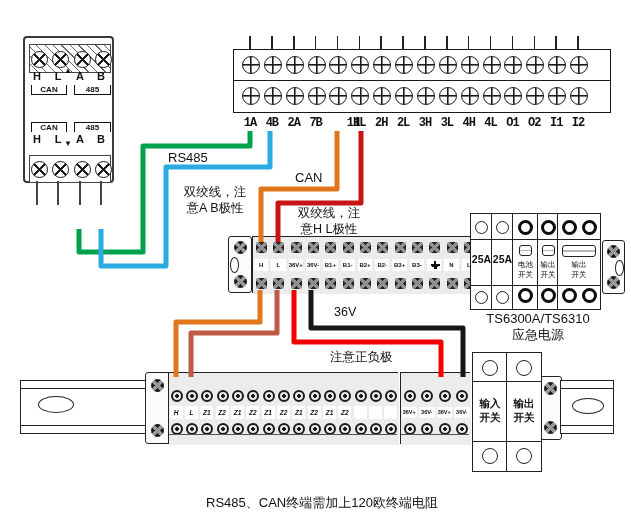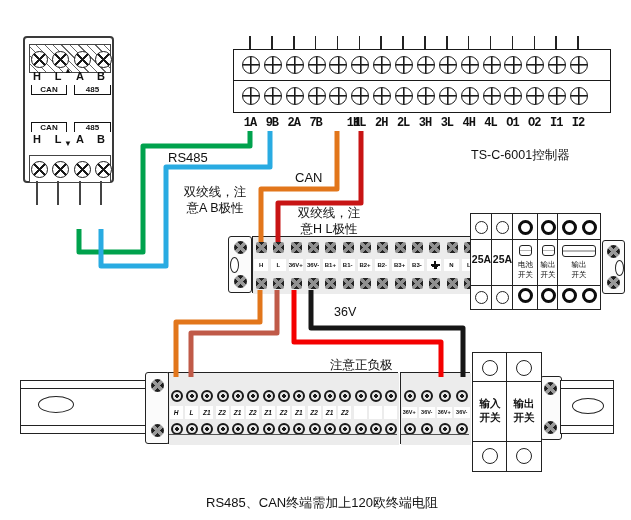--- a/index.html
+++ b/index.html
@@ -115,21 +115,20 @@
       <div class="tplus" style="position: absolute; left: 248.57px; top: 37px;"></div>
       <div class="tplus" style="position: absolute; left: 270.44px; top: 6px;"></div>
       <div class="tplus" style="position: absolute; left: 270.44px; top: 37px;"></div>
       <div class="tplus" style="position: absolute; left: 292.31px; top: 6px;"></div>
       <div class="tplus" style="position: absolute; left: 292.31px; top: 37px;"></div>
       <div class="tplus" style="position: absolute; left: 314.18px; top: 6px;"></div>
       <div class="tplus" style="position: absolute; left: 314.18px; top: 37px;"></div>
       <div class="tplus" style="position: absolute; left: 336.05px; top: 6px;"></div>
       <div class="tplus" style="position: absolute; left: 336.05px; top: 37px;"></div>
     </div>
-  <div class="txt" style="left:471px;top:147px;font-size:12.5px;">TS-C-6001控制器</div>
 
   <div class="endbrk" style="left:228px;top:236px;width:22px;height:55px;">
     <div class="screw-b" style="left:5px;top:4px;"></div>
     <div class="screw-b" style="left:5px;top:38px;"></div>
     <div class="oval" style="left:1px;top:20px;width:7px;height:14px;"></div>
   </div>
   <div id="mid-strip" class="abs block" style="left:252px;top:236px;width:225px;height:57px;">
       <div class="mband" style="position: absolute; left: 0px; top: 21px; width: 225px; height: 14px; right: 0px;"></div>
       <div class="cell" style="position: absolute; left: 0px; top: 0px; width: 17.3077px; height: 57px;">
         <div class="screw-sq" style="position: absolute; left: 3.15385px; top: 5px;"></div>
@@ -197,20 +196,22 @@
         <div class="screw-sq" style="position: absolute; left: 3.15385px; top: 5px;"></div>
         <div class="screw-sq" style="position: absolute; left: 3.15385px; top: 41px;"></div>
         <div class="mlab" style="position: absolute; left: 1px; top: 22px; width: 14.3077px; height: 12px; font-size: 6px; line-height: 12px;">N</div>
       </div>
       <div class="cell" style="position: absolute; left: 207.692px; top: 0px; width: 17.3077px; height: 57px;">
         <div class="screw-sq" style="position: absolute; left: 3.15385px; top: 5px;"></div>
         <div class="screw-sq" style="position: absolute; left: 3.15385px; top: 41px;"></div>
         <div class="mlab" style="position: absolute; left: 1px; top: 22px; width: 14.3077px; height: 12px; font-size: 6px; line-height: 12px;">L</div>
       </div>
     </div>
+  <div class="txt" style="left:462px;top:311px;width:152px;text-align:center;font-size:13px;line-height:15.5px;">TS6300A/TS6310
+应急电源</div>
   <div class="endbrk" style="left:602px;top:240px;width:21px;height:52px;">
     <div class="screw-b" style="left:4px;top:4px;"></div>
     <div class="screw-b" style="left:4px;top:35px;"></div>
     <div class="oval" style="left:12px;top:19px;width:7px;height:14px;"></div>
   </div>
 
   <div class="rail" style="left:20px;top:380px;width:128px;height:52px;">
     <div class="oval" style="left:17px;top:15px;width:34px;height:15px;"></div>
   </div>
   <div class="endbrk" style="left:145px;top:372px;width:23px;height:70px;">
@@ -337,38 +338,38 @@
       <polyline points="311,290 311,328 463,328 463,377" fill="none" stroke="#161616" stroke-width="5" stroke-linejoin="round" stroke-linecap="butt"></polyline>
     </svg>
 
   <div class="txt" style="left:168px;top:150px;font-size:13px;">RS485</div>
   <div class="txt" style="left:295px;top:170px;font-size:13px;">CAN</div>
   <div class="txt" style="left:170px;top:184px;width:90px;text-align:center;font-size:12.5px;line-height:16px;">双绞线，注
 意A B极性</div>
   <div class="txt" style="left:286px;top:205px;width:86px;text-align:center;font-size:12.5px;line-height:16px;">双绞线，注
 意H L极性</div>
   <div class="txt" style="left:334px;top:305px;font-size:12.5px;">36V</div>
-  <div class="txt" style="left:330px;top:349px;font-size:12.5px;margin-top:8px;">注意正负极</div>
+  <div class="txt" style="left:330px;top:349px;font-size:12.5px;">注意正负极</div>
   <div class="txt" style="left:206px;top:494px;font-size:13px;">RS485、CAN终端需加上120欧终端电阻</div>
 <div class="letter" style="position: absolute; left: 29px; top: 70px;">H</div>
     <div class="letter" style="position: absolute; left: 50px; top: 70px;">L</div>
     <div class="letter" style="position: absolute; left: 72px; top: 70px;">A</div>
     <div class="letter" style="position: absolute; left: 93px; top: 70px;">B</div>
     <div class="letter" style="position: absolute; left: 29px; top: 133px;">H</div>
     <div class="letter" style="position: absolute; left: 50px; top: 133px;">L</div>
     <div class="letter" style="position: absolute; left: 72px; top: 133px;">A</div>
     <div class="letter" style="position: absolute; left: 93px; top: 133px;">B</div>
     <div class="stub" style="position: absolute; left: 36.3px; top: 181px; width: 1.4px; height: 24px;"></div>
     <div class="stub" style="position: absolute; left: 57.3px; top: 181px; width: 1.4px; height: 24px;"></div>
     <div class="stub" style="position: absolute; left: 79.3px; top: 181px; width: 1.4px; height: 24px;"></div>
     <div class="stub" style="position: absolute; left: 100.3px; top: 181px; width: 1.4px; height: 24px;"></div>
     <div class="pin" style="position: absolute; left: 249.2px; top: 36px; width: 1.6px; height: 13px;"></div>
     <div class="tlabel" style="position: absolute; left: 238px; top: 116px;">1A</div>
     <div class="pin" style="position: absolute; left: 271.07px; top: 36px; width: 1.6px; height: 13px;"></div>
-    <div class="tlabel" style="position: absolute; left: 259.87px; top: 116px;">9B</div>
+    <div class="tlabel" style="position: absolute; left: 259.87px; top: 116px;">4B</div>
     <div class="pin" style="position: absolute; left: 292.94px; top: 36px; width: 1.6px; height: 13px;"></div>
     <div class="tlabel" style="position: absolute; left: 281.74px; top: 116px;">2A</div>
     <div class="pin" style="position: absolute; left: 314.81px; top: 36px; width: 1.6px; height: 13px;"></div>
     <div class="tlabel" style="position: absolute; left: 303.61px; top: 116px;">7B</div>
     <div class="pin" style="position: absolute; left: 336.68px; top: 36px; width: 1.6px; height: 13px;"></div>
     <div class="tlabel" style="position: absolute; left: 341px; top: 116px;">1H</div>
     <div class="pin" style="position: absolute; left: 358.55px; top: 36px; width: 1.6px; height: 13px;"></div>
     <div class="tlabel" style="position: absolute; left: 347.35px; top: 116px;">1L</div>
     <div class="pin" style="position: absolute; left: 380.42px; top: 36px; width: 1.6px; height: 13px;"></div>
     <div class="tlabel" style="position: absolute; left: 369.22px; top: 116px;">2H</div>

